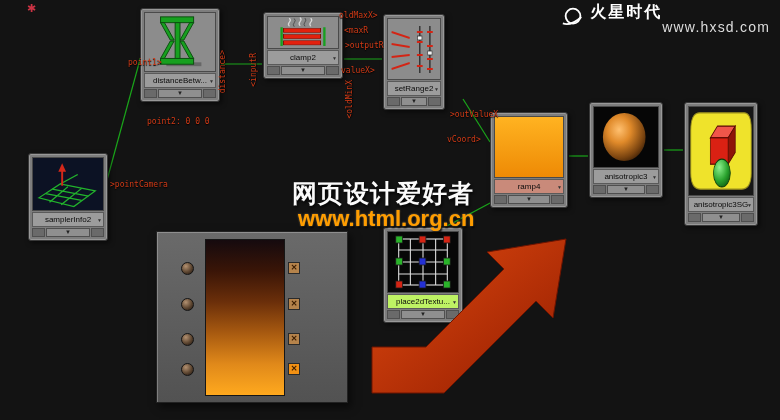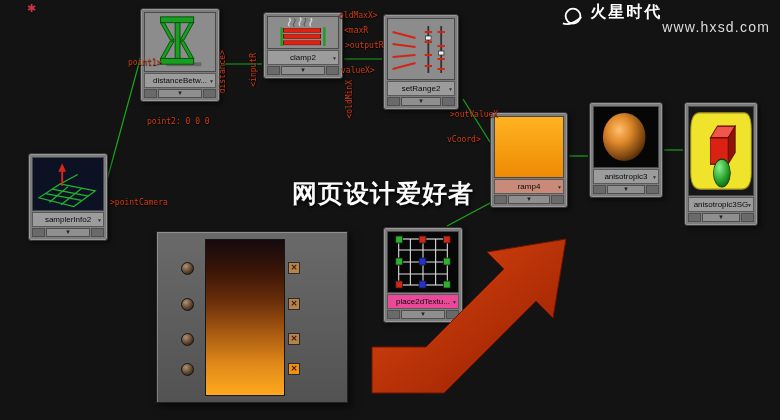--- a/index.html
+++ b/index.html
@@ -83,20 +83,21 @@
       <linearGradient id="arrowGrad" x1="0" y1="0" x2="1" y2="1">
         <stop offset="0" id="arrowStop1" stop-color="#e04a10"></stop>
         <stop offset="1" id="arrowStop2" stop-color="#931c00"></stop>
       </linearGradient>
     </defs>
     <polygon points="372,347 426,347 504,269 487,252 566,239 553,318 536,301 444,393 372,393" fill="url(#arrowGrad)" stroke="#6e1400" stroke-width="1"></polygon>
   </svg>
 
   <div id="watermark">
     <div class="wm1">网页设计爱好者</div>
+    <div class="wm2">www.html.org.cn</div>
   </div>
 
   <div id="logo">
     <span class="logo-icon">
       <svg viewBox="0 0 26 26" width="24" height="24">
         <circle cx="13" cy="12" r="8" fill="none" stroke="#fff" stroke-width="2"></circle>
         <path d="M2 20 Q11 23 22 13" stroke="#fff" stroke-width="2" fill="none"></path>
       </svg>
     </span>
     <span class="logo-text">
@@ -180,21 +181,21 @@
       <div class="titlebar" style="background:#9c9c9c">
         <span class="ntitle">clamp2</span>
         <span class="menu-arrow">▼</span>
       </div>
       <div class="bottombar">
         <div class="tab"></div>
         <div class="mid">▼</div>
         <div class="tab"></div>
       </div>
     </div>
-    <div class="node" style="left: 383px; top: 14px; width: 76px; height: 96px;">
+    <div class="node" style="left: 383px; top: 14px; width: 62px; height: 96px;">
       <div class="swatch">
         <svg viewBox="0 0 72 60" preserveAspectRatio="none">
   <rect width="72" height="60" fill="#8c8c8c"></rect>
   <g stroke="#d42414" stroke-width="2" fill="none">
     <path d="M5 13 L30 19"></path>
             <path d="M5 25 L30 28"></path>
     <path d="M5 38 L30 36"></path>
             <path d="M5 50 L30 44"></path>
   </g>
   <g stroke="#333" stroke-width="2" fill="none">
@@ -310,33 +311,33 @@
     <rect x="8" y="49" width="7" height="7" fill="#d42414"></rect>
     <rect x="57" y="49" width="7" height="7" fill="#2ab32a"></rect>
     <rect x="32" y="4" width="7" height="7" fill="#d42414"></rect>
     <rect x="8" y="26" width="7" height="7" fill="#2ab32a"></rect>
     <rect x="57" y="26" width="7" height="7" fill="#2ab32a"></rect>
     <rect x="32" y="49" width="7" height="7" fill="#2430d4"></rect>
     <rect x="32" y="26" width="7" height="7" fill="#2430d4"></rect>
   </g>
 </svg>
       </div>
-      <div class="titlebar" style="background:#ec4899">
+      <div class="titlebar" style="background:#bef264">
         <span class="ntitle">place2dTextu...</span>
         <span class="menu-arrow">▼</span>
       </div>
       <div class="bottombar">
         <div class="tab"></div>
         <div class="mid">▼</div>
         <div class="tab"></div>
       </div>
     </div>
     <div class="nlabel" style="left: 100px; top: 58px; color: rgb(208, 58, 22); margin-left: 28px;">point1&gt;</div>
     <div class="nlabel" style="left: 147px; top: 117px; color: rgb(208, 58, 22);">point2: 0 0 0</div>
-    <div class="nlabel" style="left: 110px; top: 198px; color: rgb(208, 58, 22);">&gt;pointCamera</div>
+    <div class="nlabel" style="left: 110px; top: 180px; color: rgb(208, 58, 22);">&gt;pointCamera</div>
     <div class="nlabel vertical" style="left: 218px; top: 50px; color: rgb(208, 58, 22);">distance&gt;</div>
     <div class="nlabel vertical" style="left: 249px; top: 53px; color: rgb(208, 58, 22);">&lt;inputR</div>
     <div class="nlabel" style="left: 339px; top: 11px; color: rgb(208, 58, 22);">oldMaxX&gt;</div>
     <div class="nlabel" style="left: 344px; top: 26px; color: rgb(208, 58, 22);">&lt;maxR</div>
     <div class="nlabel" style="left: 345px; top: 41px; color: rgb(208, 58, 22);">&gt;outputR</div>
     <div class="nlabel" style="left: 341px; top: 66px; color: rgb(208, 58, 22);">valueX&gt;</div>
     <div class="nlabel vertical" style="left: 345px; top: 80px; color: rgb(208, 58, 22);">&lt;oldMinX</div>
     <div class="nlabel" style="left: 450px; top: 110px; color: rgb(208, 58, 22);">&gt;outValueX</div>
     <div class="nlabel" style="left: 447px; top: 135px; color: rgb(208, 58, 22);">vCoord&gt;</div>
   </div>

